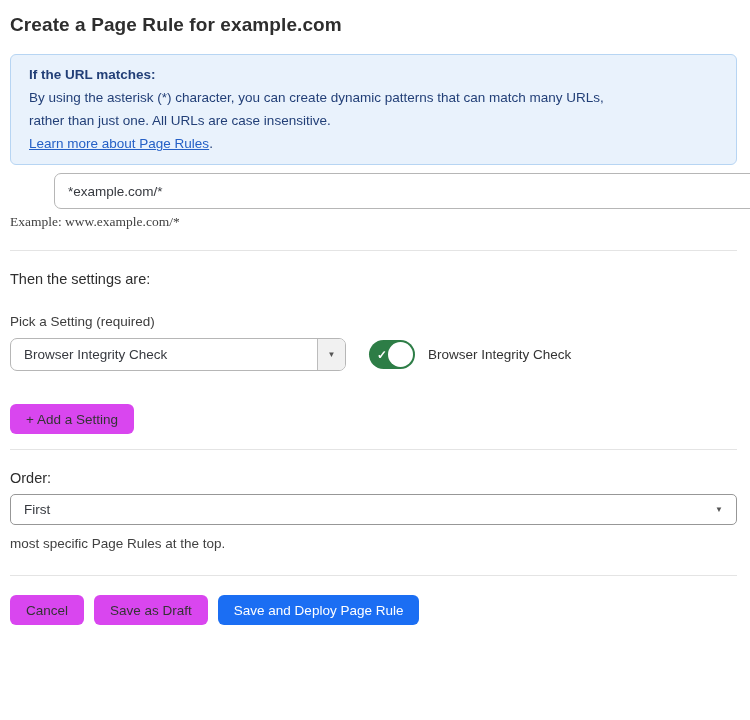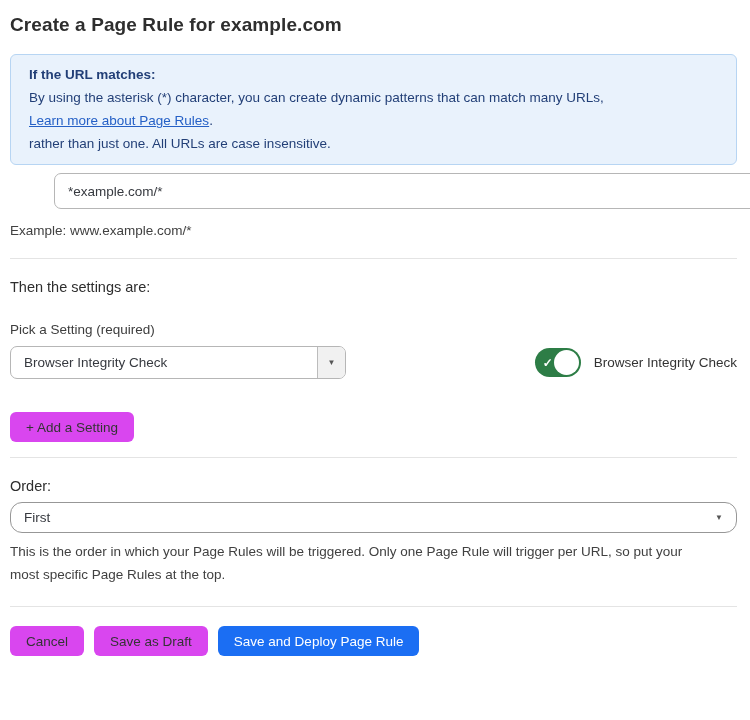--- a/index.html
+++ b/index.html
@@ -72,21 +72,20 @@
     font-size: 14.5px;
     font-weight: 400;
     color: #2e2e2e;
   }
 
   
   .setting-row {
     display: flex;
     align-items: center;
     margin-top: 9px;
-    justify-content: space-between;
   }
   .setting-select {
     display: flex;
     align-items: stretch;
     width: 336px;
     height: 33px;
     border: 1px solid #b6b6b6;
     border-radius: 7px;
     background: #fff;
     overflow: hidden;
@@ -172,21 +171,21 @@
     color: #ffffff;
   }
 
   
   .order-select {
     display: flex;
     align-items: center;
     width: 100%;
     height: 31px;
     border: 1px solid #979797;
-    border-radius: 12px;
+    border-radius: 5px;
     background: #fff;
     padding: 0 13px;
     cursor: pointer;
   }
   .order-select .select-value {
     flex: 1;
     font-size: 13.5px;
     color: #36393f;
   }
 
@@ -200,26 +199,26 @@
 </head>
 <body>
 
 <div class="container">
 
   <h1 class="page-title">Create a Page Rule for example.com</h1>
 
   <div class="info-box">
     <div class="info-heading">If the URL matches:</div>
     <div>By using the asterisk (*) character, you can create dynamic patterns that can match many URLs,</div>
+    <div>rather than just one. All URLs are case insensitive.</div>
     <div><a class="info-link">Learn more about Page Rules</a><span class="info-link-suffix">.</span></div>
-    <div>rather than just one. All URLs are case insensitive.</div>
   </div>
 
   <input class="text-input" style="margin-top: 8px;" type="text" value="*example.com/*">
-  <div class="helper-text" style="margin-top: 14px;">Example: www.example.com/*</div>
+  <div class="helper-text" style="margin-top: 5px; font-family: Liberation Serif, serif;">Example: www.example.com/*</div>
 
   <hr class="divider" style="margin-top: 20px;">
 
   <div class="section-heading" style="margin-top: 20px;">Then the settings are:</div>
 
   <div class="field-label" style="margin-top: 27px;">Pick a Setting (required)</div>
 
   <div class="setting-row">
     <div class="setting-select">
       <div class="select-value">Browser Integrity Check</div>
@@ -242,21 +241,20 @@
 
   <div class="section-heading" style="margin-top: 20px;">Order:</div>
 
 
   <div class="order-select" style="margin-top: 8px;">
     <span class="select-value">First</span>
     <span class="caret">▼</span>
   </div>
 
   <div class="helper-text" style="margin-top: 7px; line-height: 23px;">
-    <div>This is the order in which your Page Rules will be triggered. Only one Page Rule will trigger per URL, so put your</div>
     <div>most specific Page Rules at the top.</div>
   </div>
 
   <hr class="divider" style="margin-top: 20px;">
 
   <div class="footer-actions">
     <button class="btn btn-gray">Cancel</button>
     <button class="btn btn-gray">Save as Draft</button>
     <button class="btn btn-blue">Save and Deploy Page Rule</button>
   </div>

